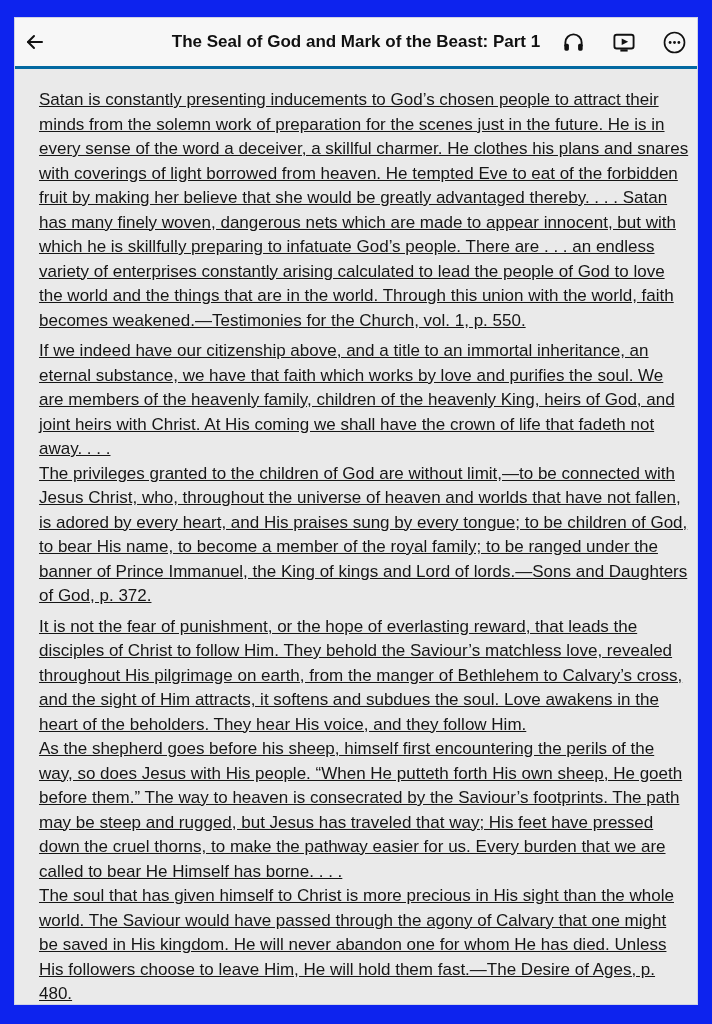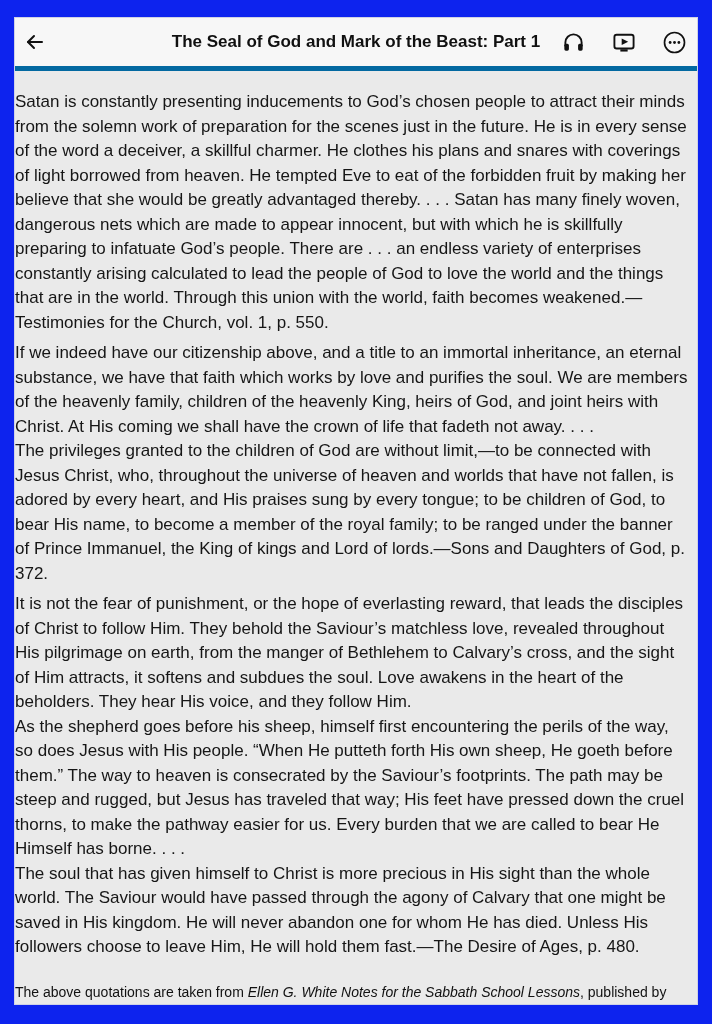--- a/index.html
+++ b/index.html
@@ -19,21 +19,21 @@
     height: 986px;
     background: #eaeaea;
     box-shadow: 0 0 0 1px #cfd2e6;
     display: flex;
     flex-direction: column;
   }
   .appbar {
     height: 48px;
     flex: 0 0 48px;
     background: #f7f7f7;
-    border-bottom: 5px solid #0369a1;
+    border-bottom: 3px solid #0369a1;
     display: flex;
     align-items: center;
     position: relative;
     padding: 0 6px;
   }
   .iconbtn {
     background: none;
     border: none;
     padding: 2px;
     margin: 0;
@@ -55,25 +55,26 @@
   }
   .appbar-actions {
     margin-left: auto;
     display: flex;
     align-items: center;
     gap: 21px;
     padding-right: 2px;
   }
   .content {
     flex: 1;
-    padding: 19px 8px 0 0;
+    padding: 19px 8px 0 24px;
     font-size: 17px;
     line-height: 24.5px;
     color: #161616;
     overflow: hidden;
+    text-decoration: underline;
   }
   .content p { margin: 0; }
   .block + .block { margin-top: 6px; }
   .doc-footer {
     margin-top: 20px;
     font-size: 14px;
     line-height: 25px;
     color: #111;
   }
   .doc-footer .italic { font-style: italic; }

